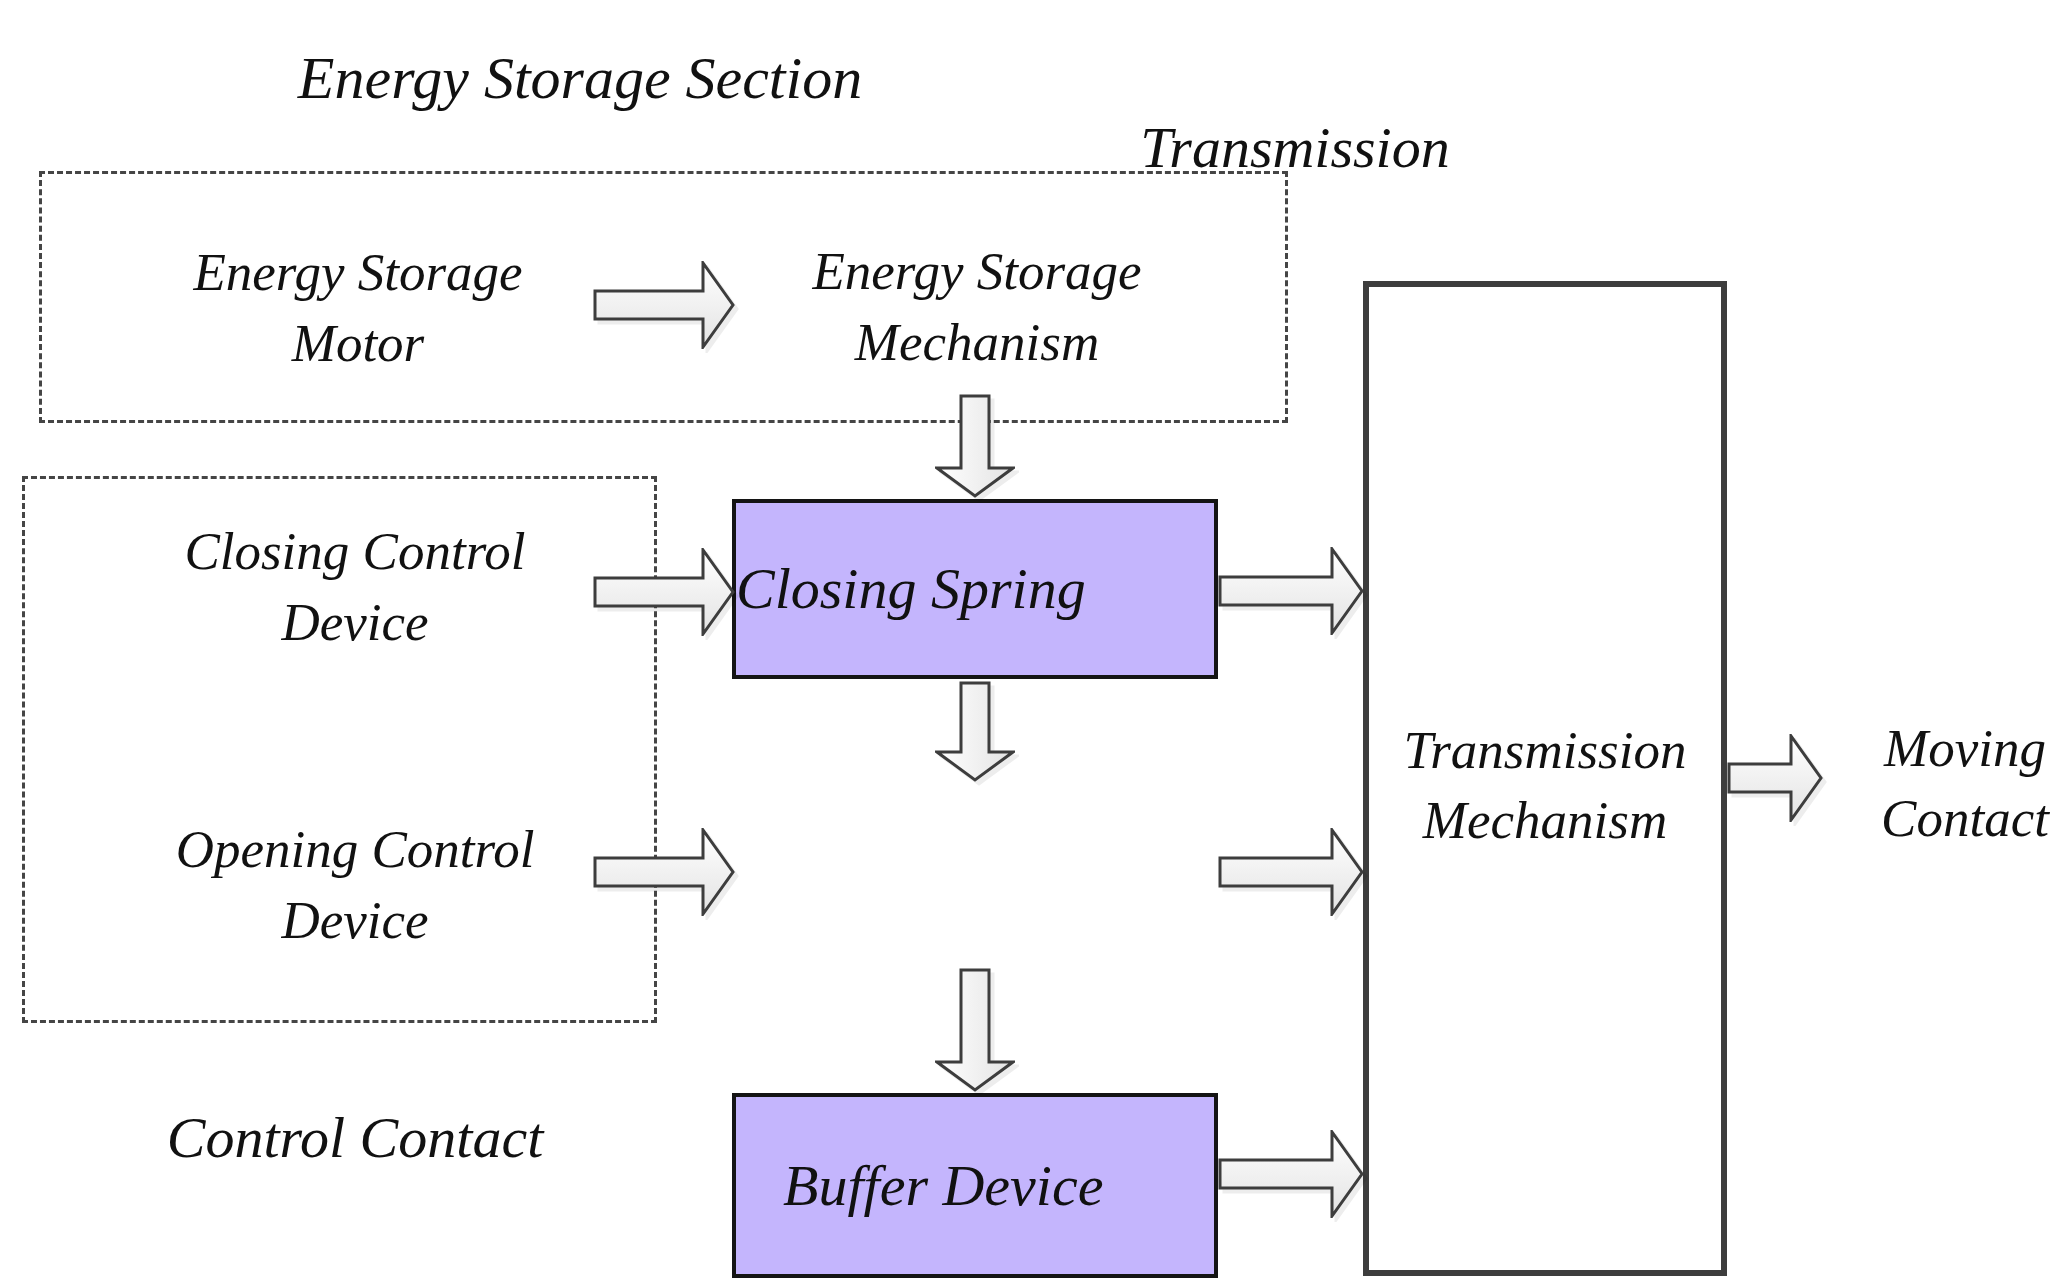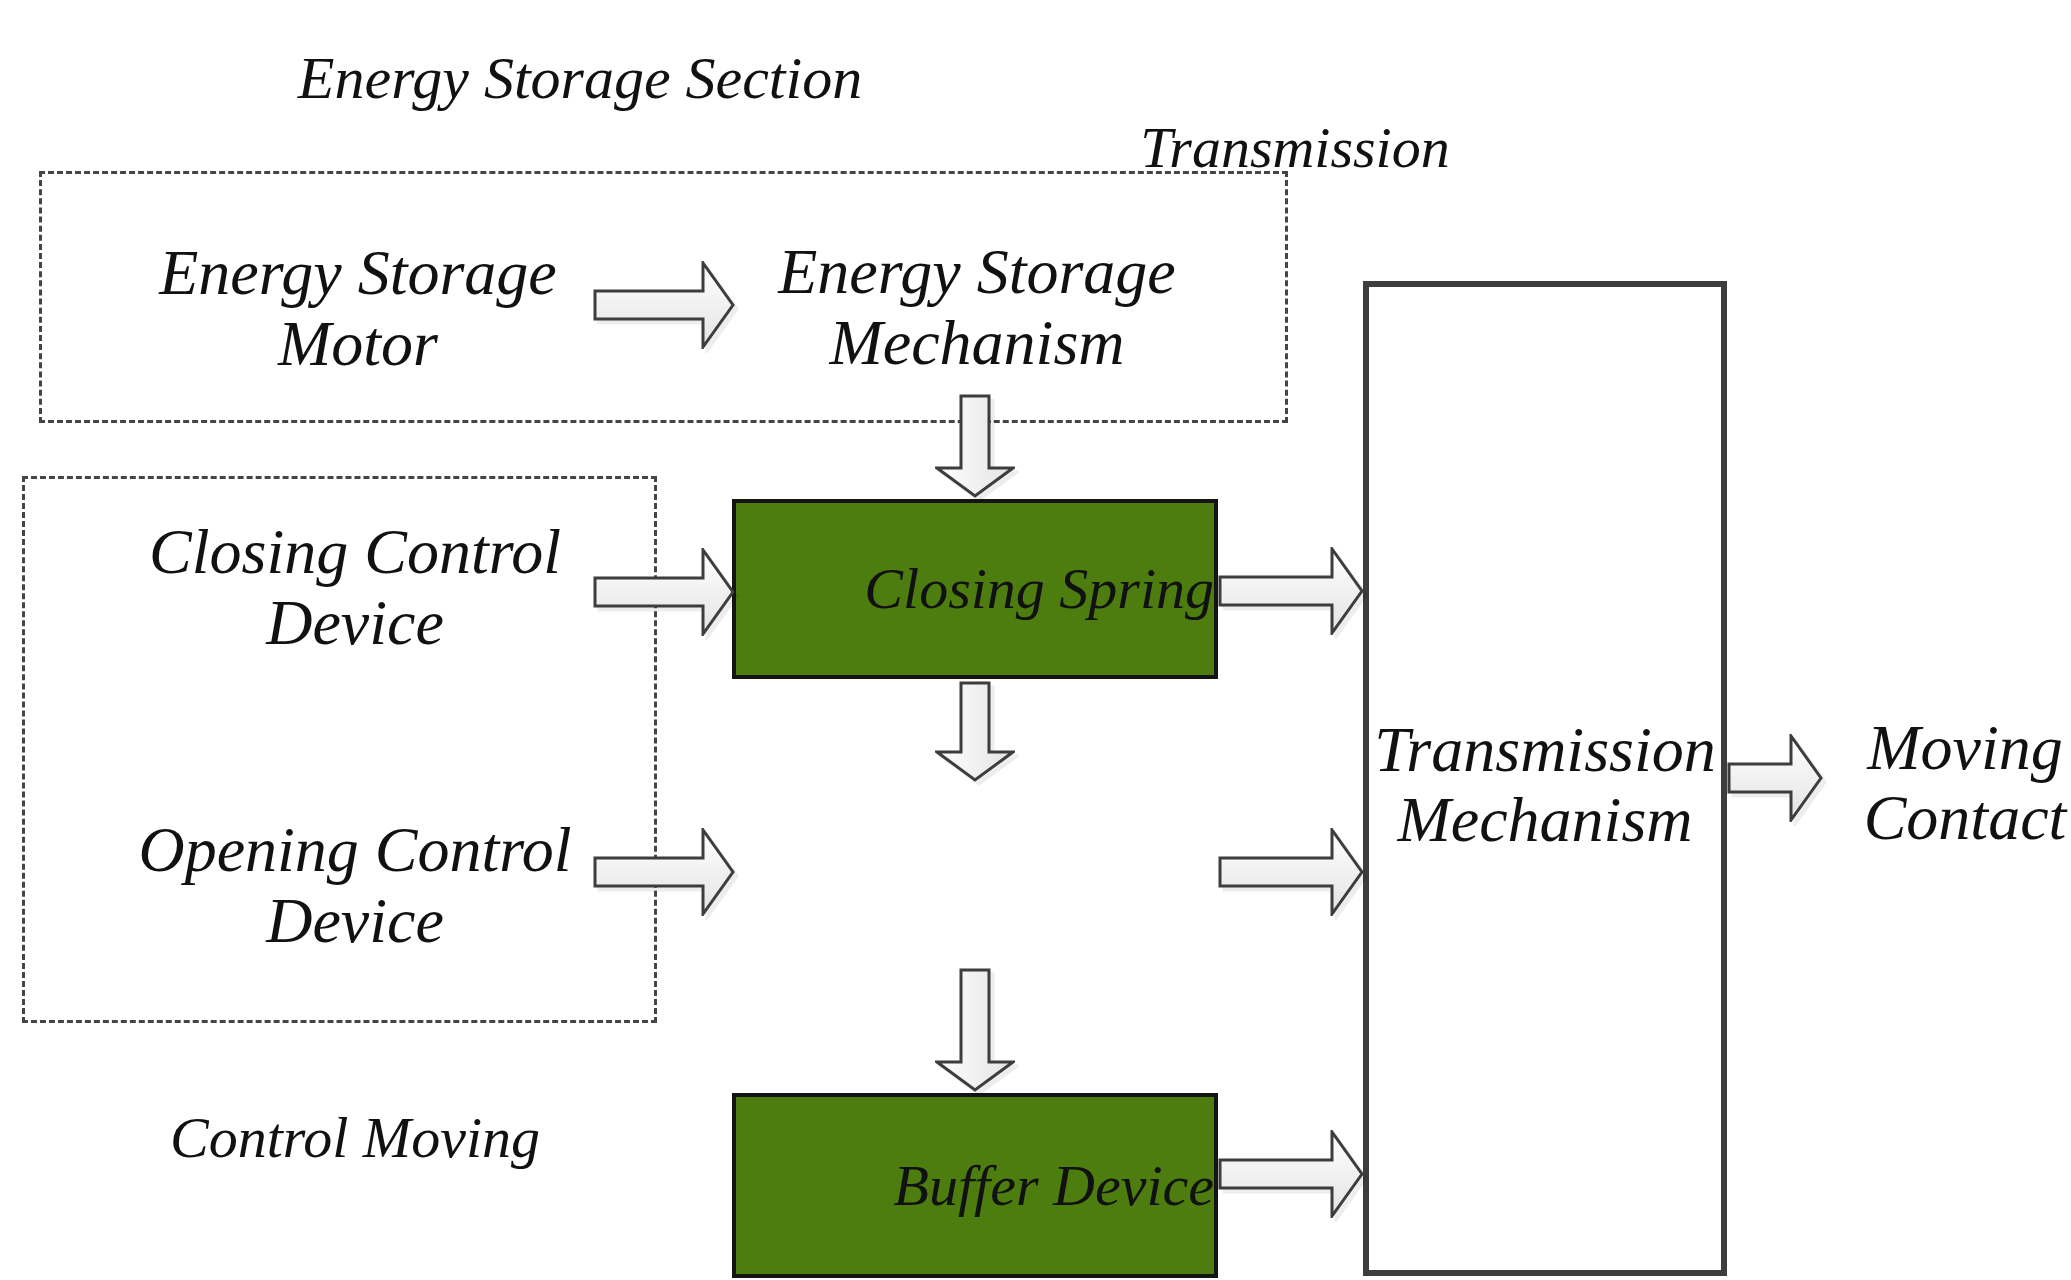--- a/index.html
+++ b/index.html
@@ -12,27 +12,27 @@
   html,body{margin:0;padding:0;background:#ffffff;}
   body{width:2071px;height:1280px;position:relative;overflow:hidden;
        font-family:"Liberation Serif", serif;color:var(--ink);}
   .canvas{position:absolute;left:0;top:16px;width:2071px;height:1280px;text-decoration:underline;}
 
   .txt{position:absolute;font-style:italic;text-align:center;
        color:var(--ink);letter-spacing:0px;white-space:nowrap;}
   .txt span{display:block;}
 
   .title{font-size:60px;line-height:72px;}
-  .label{font-size:64px;line-height:71px;}
+  .label{font-size:53px;line-height:71px;}
 
   .dashed-box{position:absolute;border:3px dashed var(--dashed-border);
        box-sizing:border-box;background:transparent;}
   .node-box{position:absolute;border:4px solid var(--box-border);
-       box-sizing:border-box;background:#4d7c0f;
-       display:flex;align-items:center;justify-content:flex-end;}
+       box-sizing:border-box;background:#c4b5fd;
+       display:flex;align-items:center;justify-content:flex-start;}
   .node-box .box-label{font-style:italic;font-size:58px;line-height:70px;text-align:center;}
   .thick-box{position:absolute;border:6px solid var(--thick-border);
        box-sizing:border-box;background:#ffffff;}
 
   .arrow{position:absolute;filter:drop-shadow(4px 4px 0 rgba(0,0,0,0.07));}
   .arrow polygon{stroke:var(--line);stroke-width:3;stroke-linejoin:miter;}
 </style>
 </head>
 <body>
 
@@ -40,21 +40,21 @@
 
   <div class="txt title" style="left:280px;top:26px;width:600px;">
     <span>Energy Storage Section</span>
   </div>
 
   <div class="txt title" style="left:1095px;top:96px;width:400px;font-size:58px;">
     <span>Transmission</span>
   </div>
 
   <div class="txt title" style="left:105px;top:1086px;width:500px;font-size:58px;">
-    <span>Control Moving</span>
+    <span>Control Contact</span>
   </div>
 
   <div class="dashed-box" style="left:39px;top:155px;width:1249px;height:252px;"></div>
 
   <div class="dashed-box" style="left:22px;top:460px;width:635px;height:547px;"></div>
 
   <div class="txt label" style="left:108px;top:221px;width:500px;">
     <span>Energy Storage</span>
     <span>Motor</span>
   </div>

